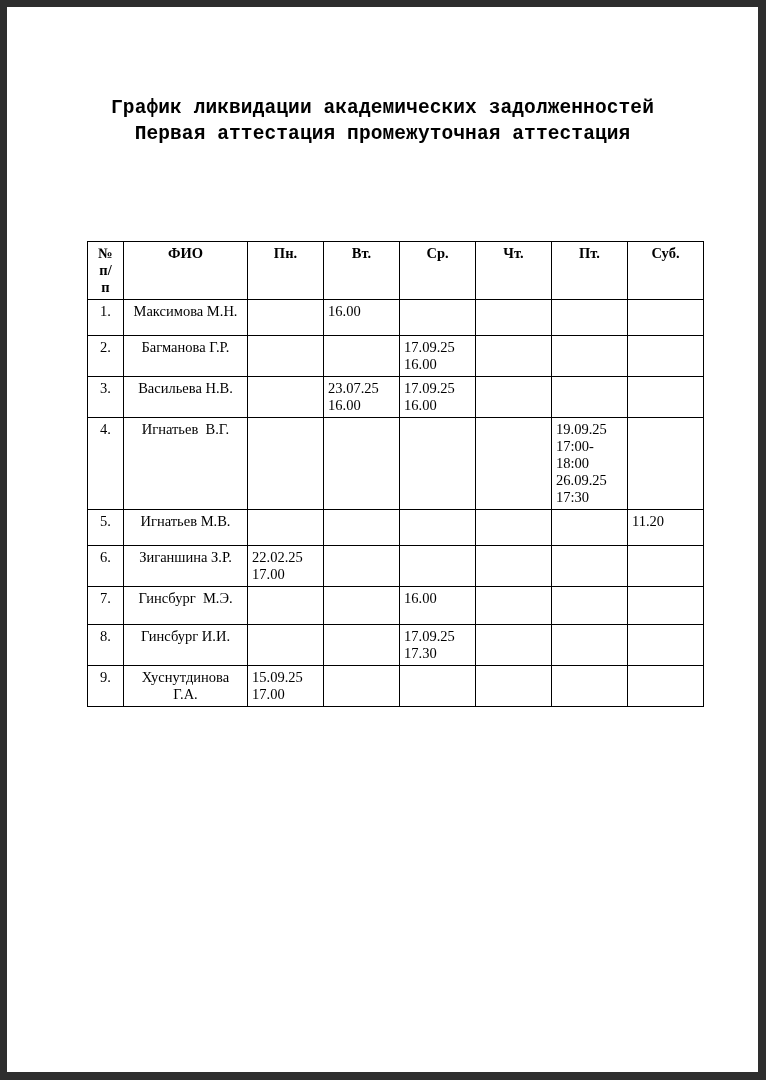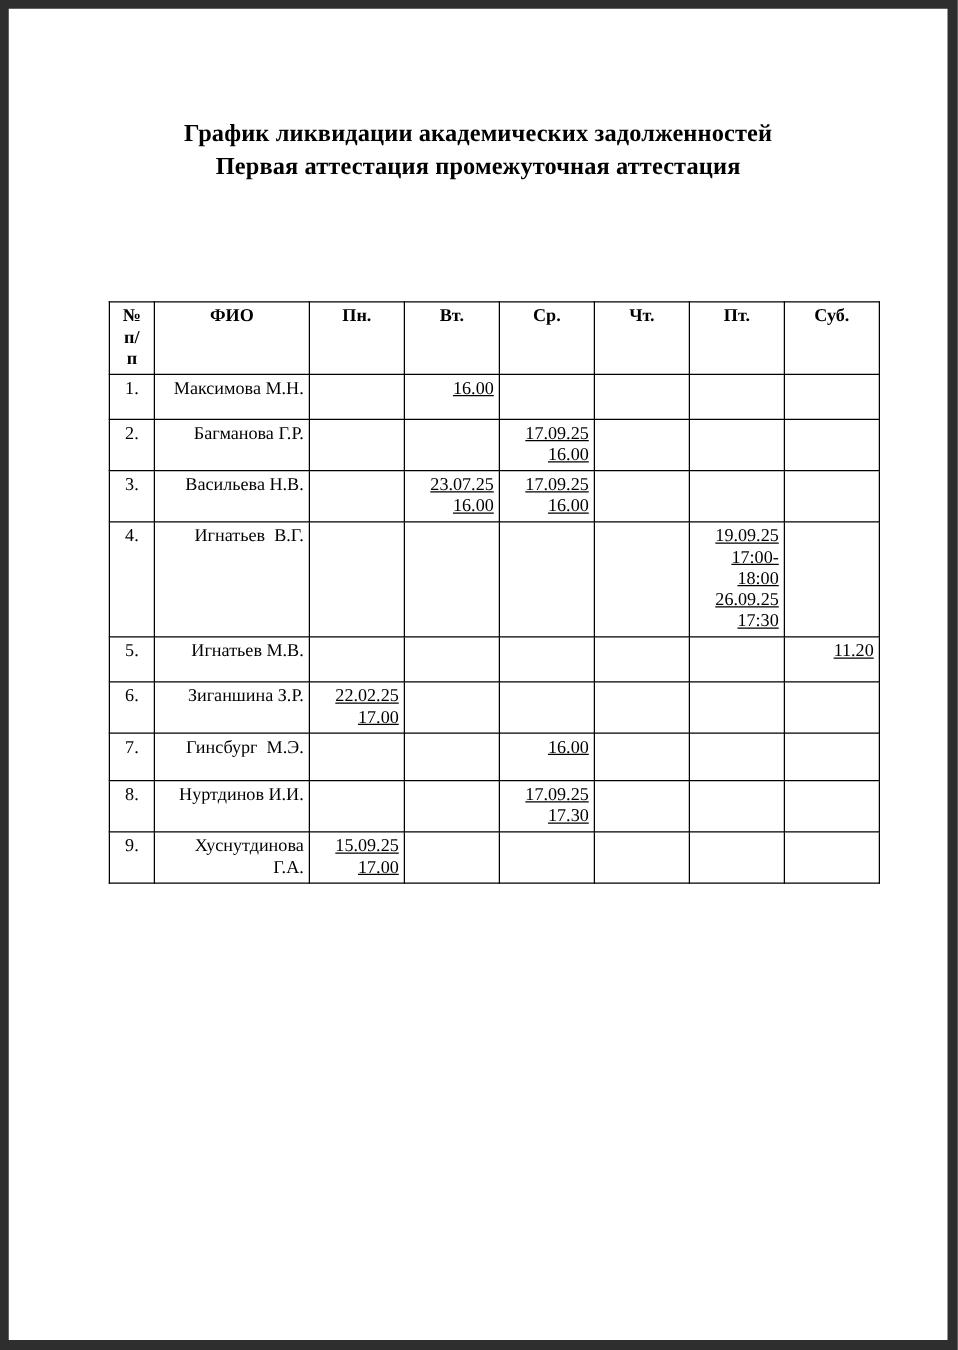--- a/index.html
+++ b/index.html
@@ -41,20 +41,21 @@
     text-align: center;
     font-weight: bold;
     font-size: 19.5px;
     line-height: 26px;
     color: #000000;
     letter-spacing: 0.1px;
   }
   .doc-title .tline {
     display: block;
     white-space: pre;
+    font-family: Liberation Mono, monospace;
   }
 
   
   .sched-wrap {
     position: absolute;
     left: 80px;
     top: 234px;
     width: 616px;
   }
   table.schedule {
@@ -84,27 +85,26 @@
 
   .hdr-num {
     white-space: pre-line;
     line-height: 17px;
   }
   td.cell-num {
     text-align: center;
     white-space: nowrap;
   }
   td.cell-fio {
-    text-align: right;
+    text-align: center;
     white-space: pre-wrap;
   }
   td.cell-day {
-    text-align: right;
+    text-align: left;
     white-space: pre-line;
-    text-decoration: underline;
   }
   tr.r-head   th { height: 54px; }
   tr.r-1 td { height: 36px; }
   tr.r-2 td { height: 39px; }
   tr.r-3 td { height: 39px; }
   tr.r-4 td { height: 91px; }
   tr.r-5 td { height: 36px; }
   tr.r-6 td { height: 38px; }
   tr.r-7 td { height: 38px; }
   tr.r-8 td { height: 38px; }
@@ -219,21 +219,21 @@
             <td class="cell-day"></td>
             <td class="cell-day"></td>
             <td class="cell-day">16.00</td>
             <td class="cell-day"></td>
             <td class="cell-day"></td>
             <td class="cell-day"></td>
           </tr>
 
           <tr class="r-8">
             <td class="cell-num">8.</td>
-            <td class="cell-fio">Нуртдинов И.И.</td>
+            <td class="cell-fio">Гинсбург И.И.</td>
             <td class="cell-day"></td>
             <td class="cell-day"></td>
             <td class="cell-day">17.09.25
 17.30</td>
             <td class="cell-day"></td>
             <td class="cell-day"></td>
             <td class="cell-day"></td>
           </tr>
 
           <tr class="r-9">

